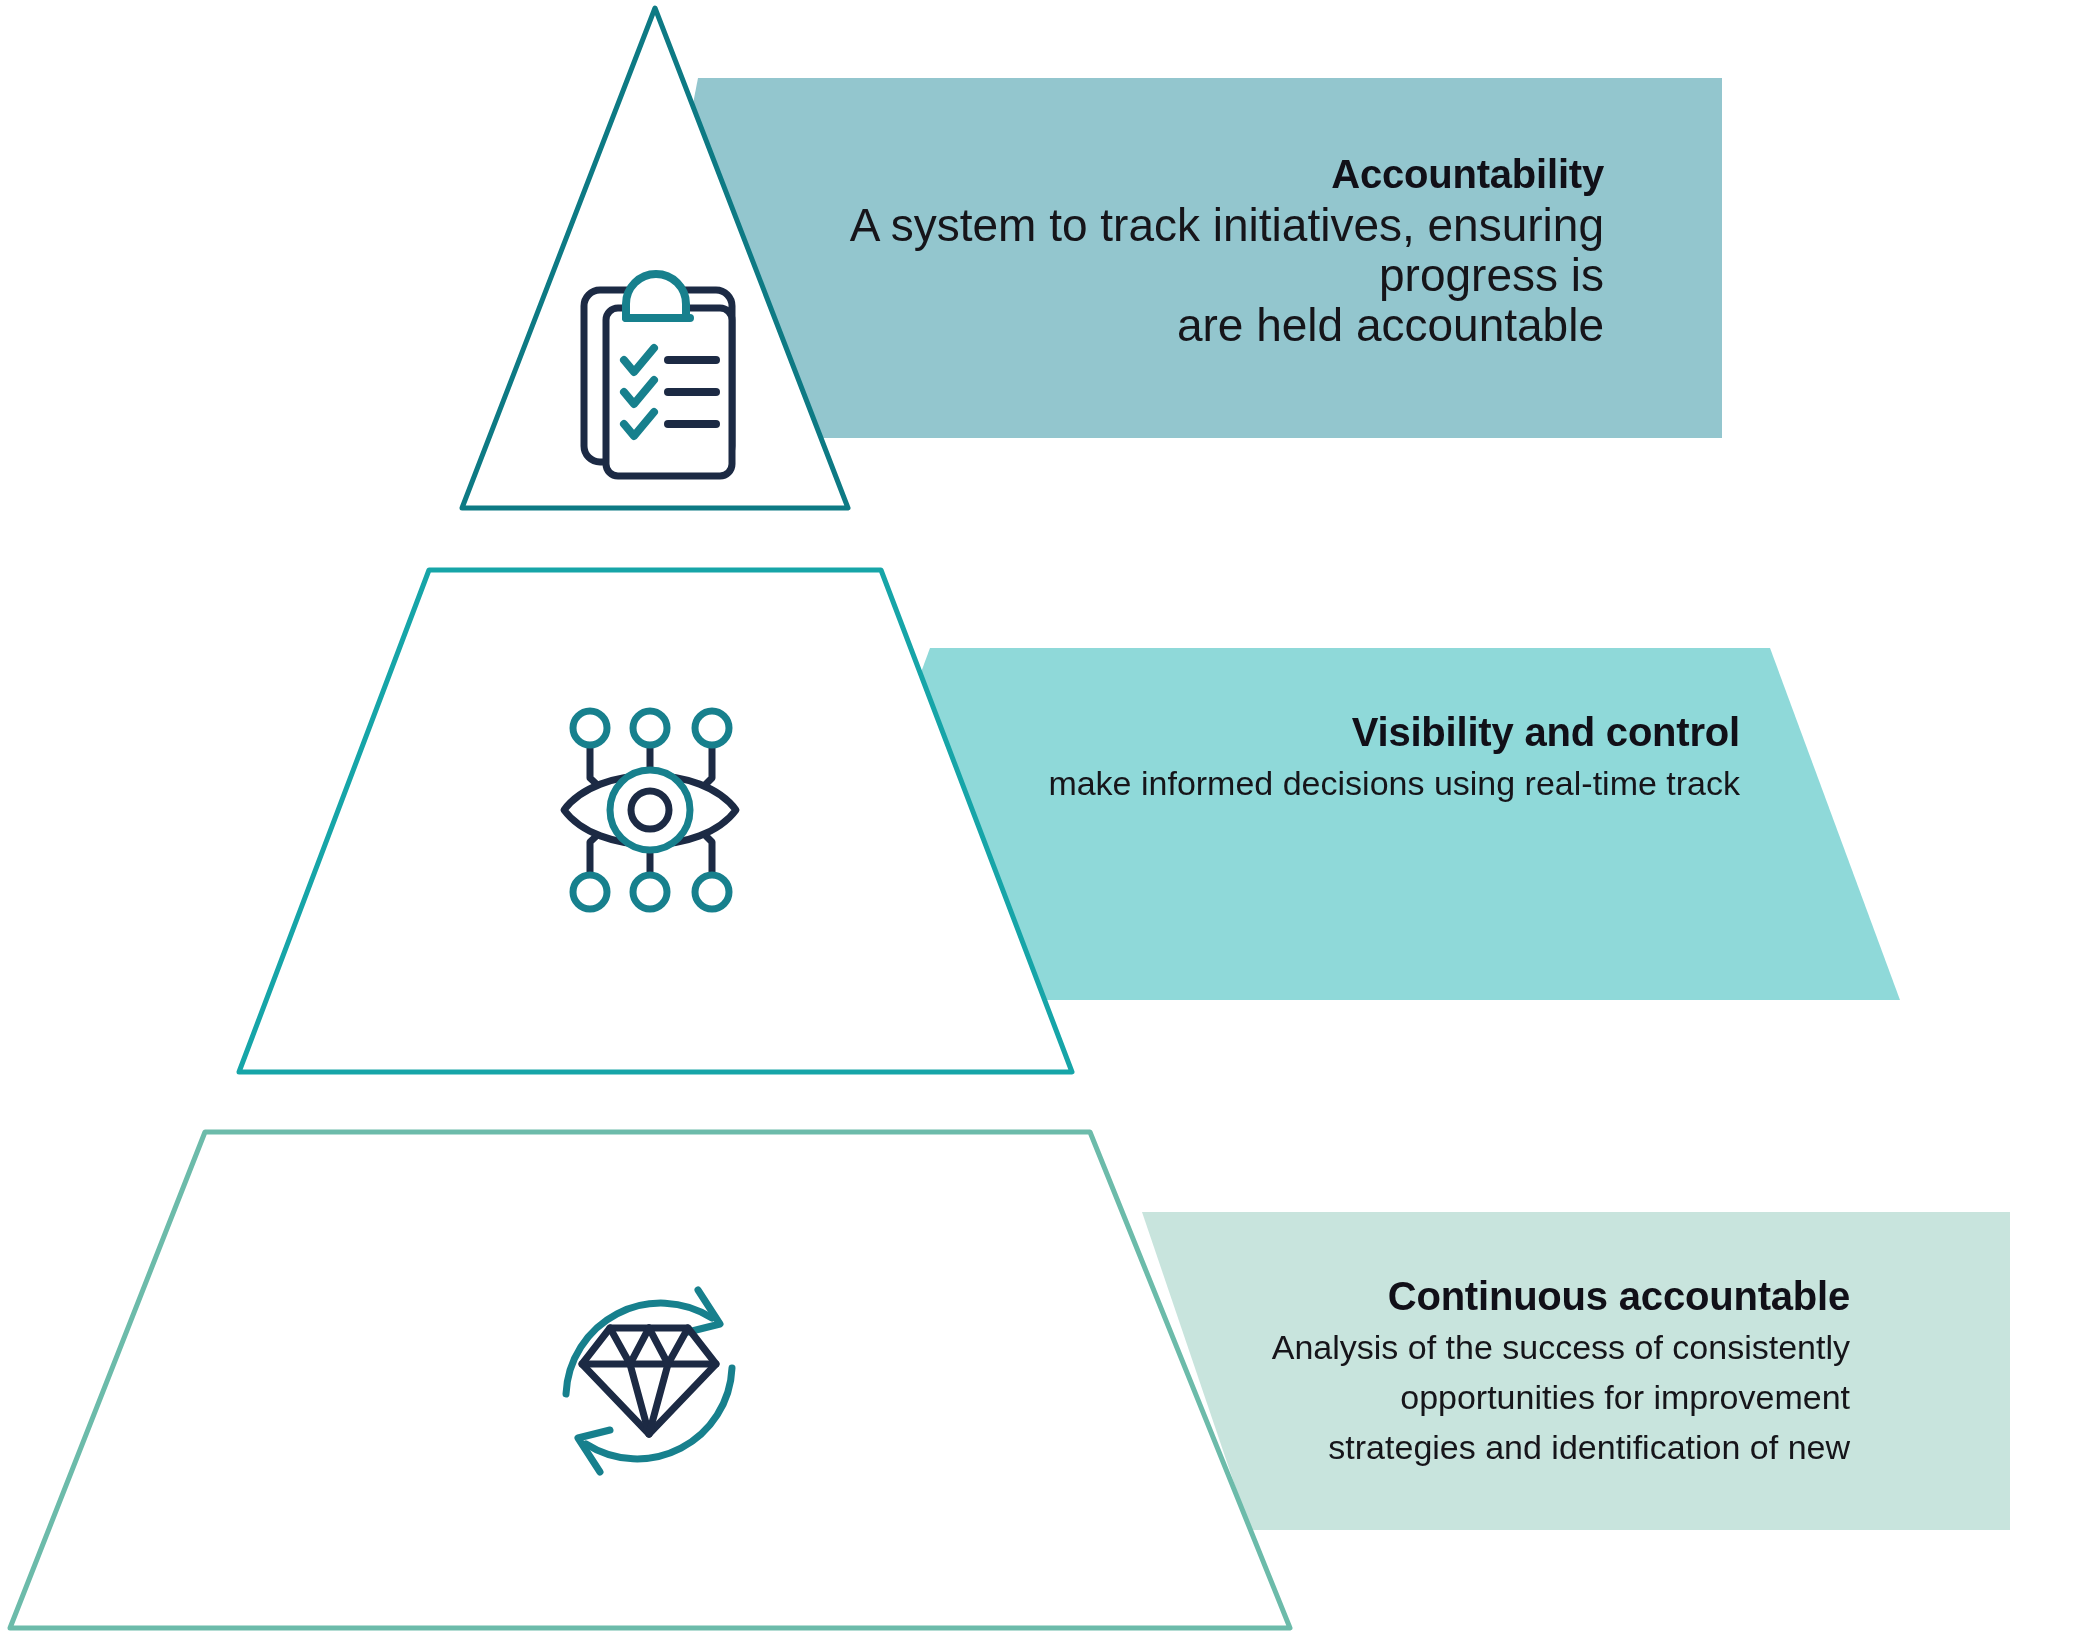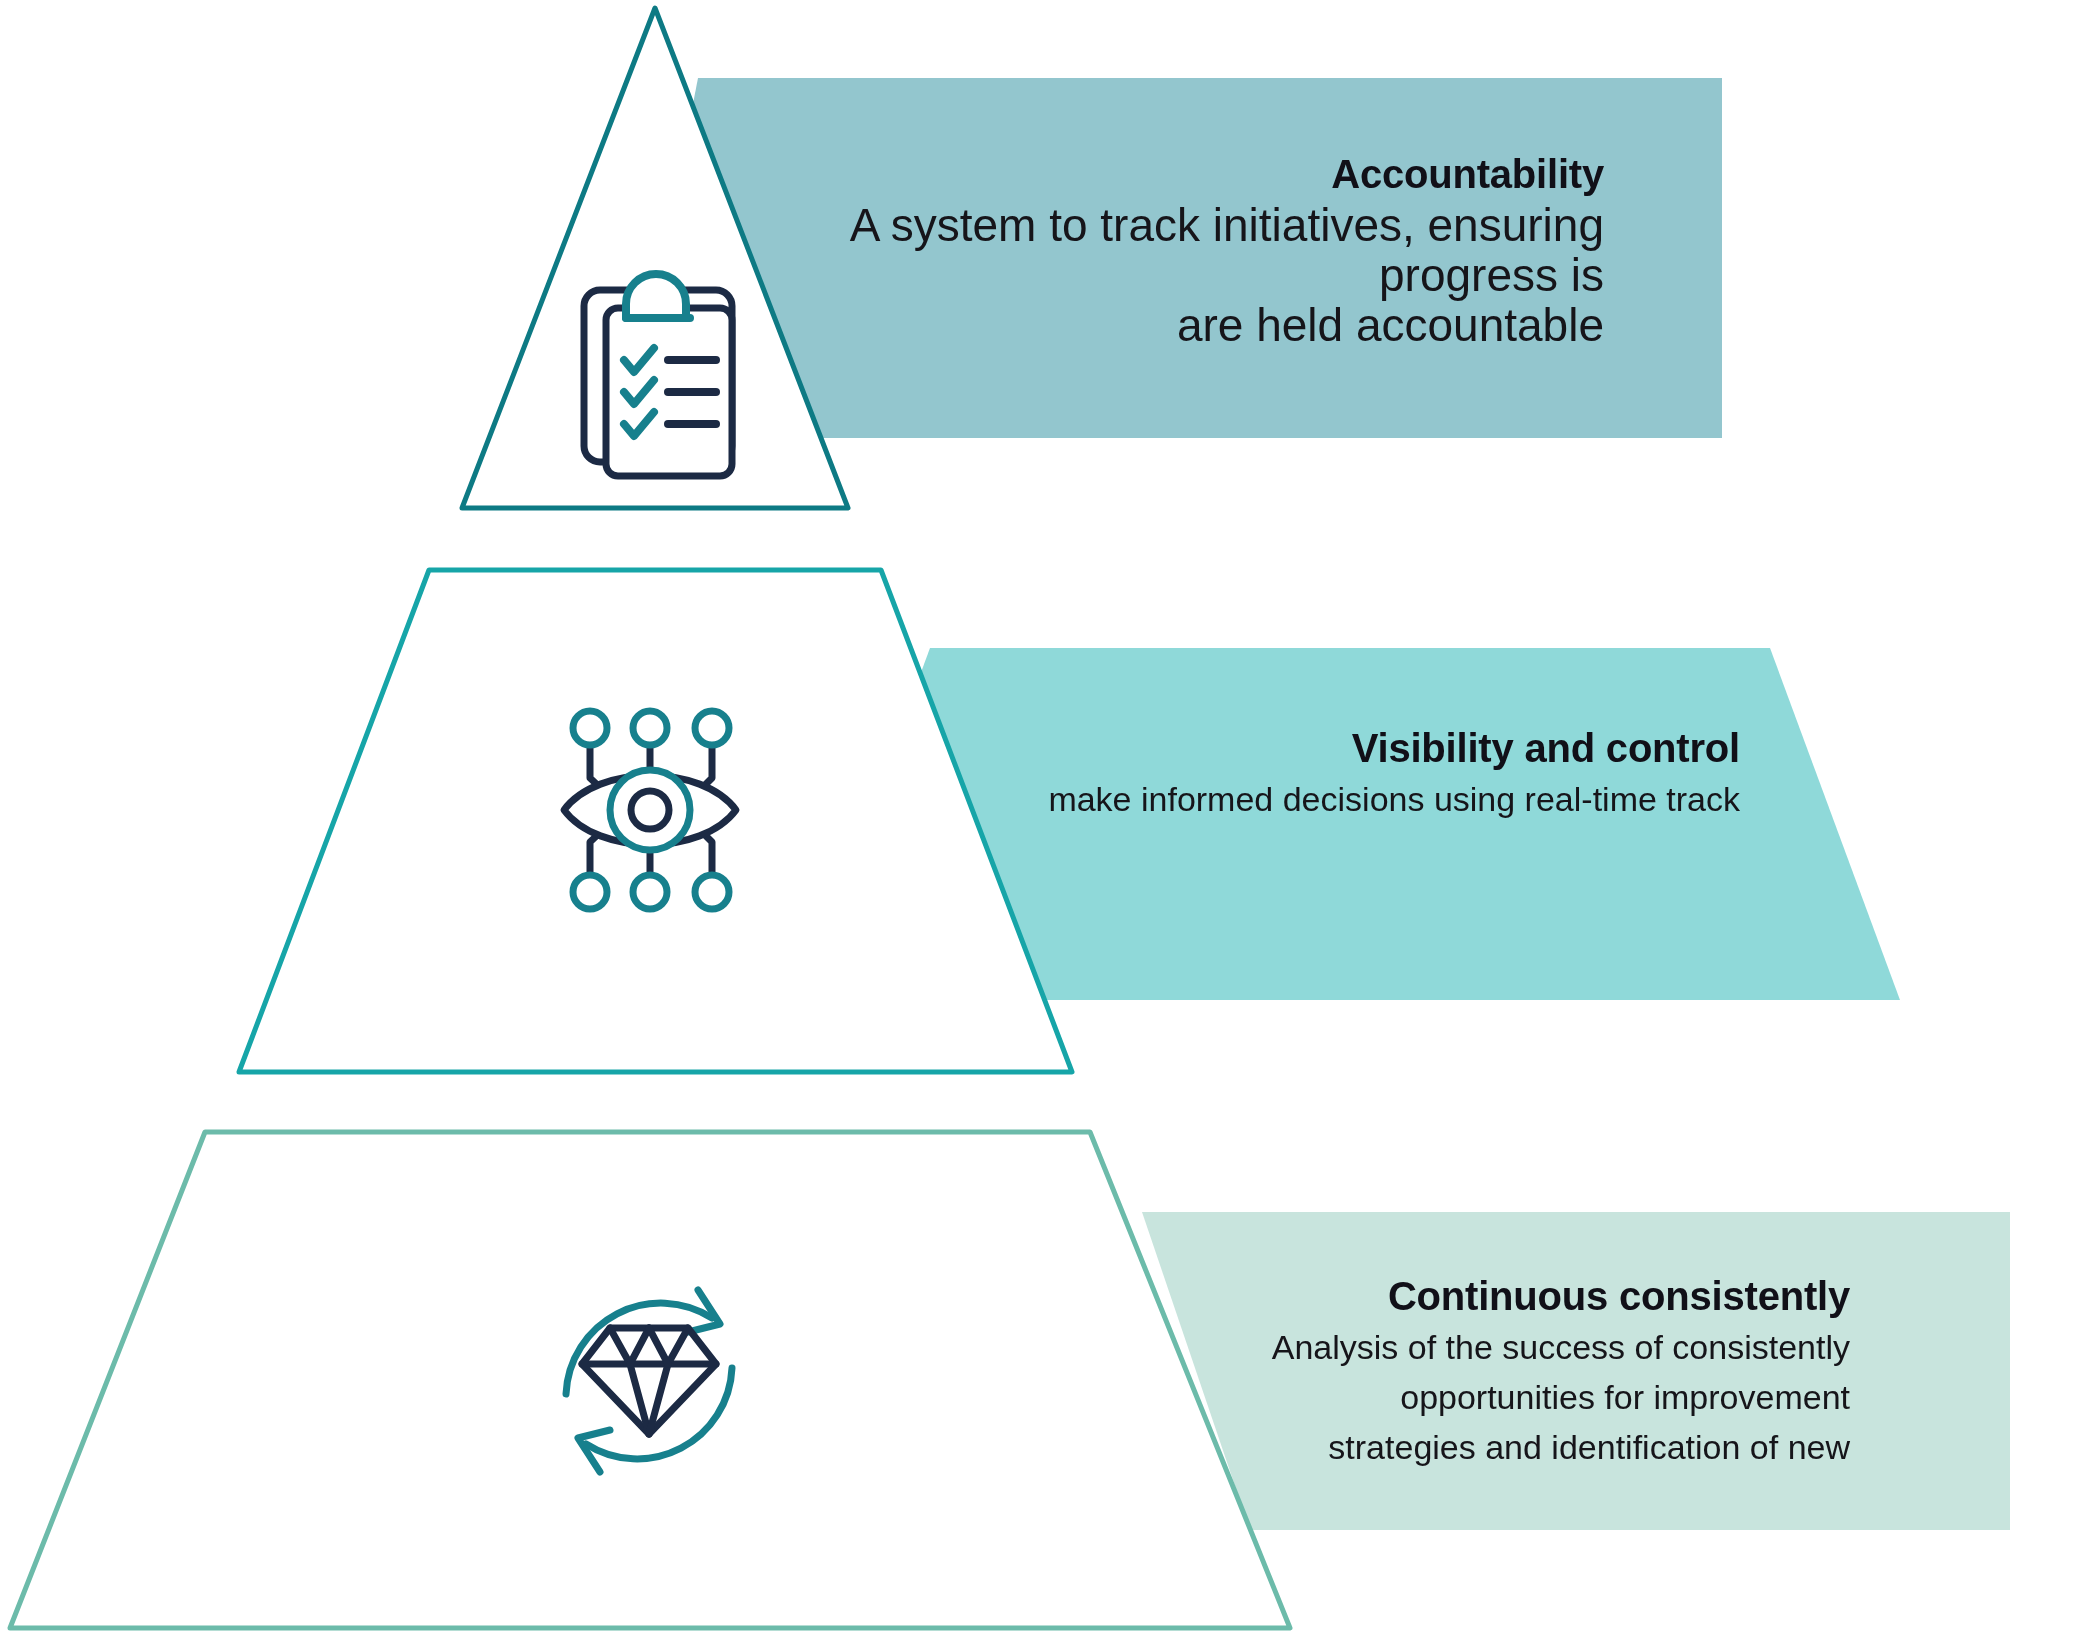--- a/index.html
+++ b/index.html
@@ -12,21 +12,21 @@
   .ttl{font-weight:bold;color:#111018;letter-spacing:-0.2px;}
   .desc{font-weight:400;color:#16151a;}
 
   
   #t1{left:724px;top:148px;width:880px;}
   #t1 .ttl{font-size:40px;line-height:52px;}
   #t1 .desc{font-size:46px;line-height:50px;}
 
   
   #t2{left:860px;top:706px;width:880px;}
-  #t2 .ttl{font-size:40px;line-height:52px;margin-top:16px;}
+  #t2 .ttl{font-size:40px;line-height:52px;}
   #t2 .desc{font-size:34px;line-height:50px;}
 
   
   #t3{left:1020px;top:1270px;width:830px;}
   #t3 .ttl{font-size:40px;line-height:52px;}
   #t3 .desc{font-size:34px;line-height:50px;}
 
   .ln{display:block;}
 </style>
 </head>
@@ -125,21 +125,21 @@
   </div>
 
   <div class="txtblock" id="t2">
     <div class="ttl">Visibility and control</div>
     <div class="desc">
       <span class="ln">make informed decisions using real-time track</span>
     </div>
   </div>
 
   <div class="txtblock" id="t3">
-    <div class="ttl">Continuous consistently</div>
+    <div class="ttl">Continuous accountable</div>
     <div class="desc">
       <span class="ln">Analysis of the success of consistently</span>
       <span class="ln">opportunities for improvement</span>
       <span class="ln">strategies and identification of new</span>
     </div>
   </div>
 
 </div>
 
 </body></html>

